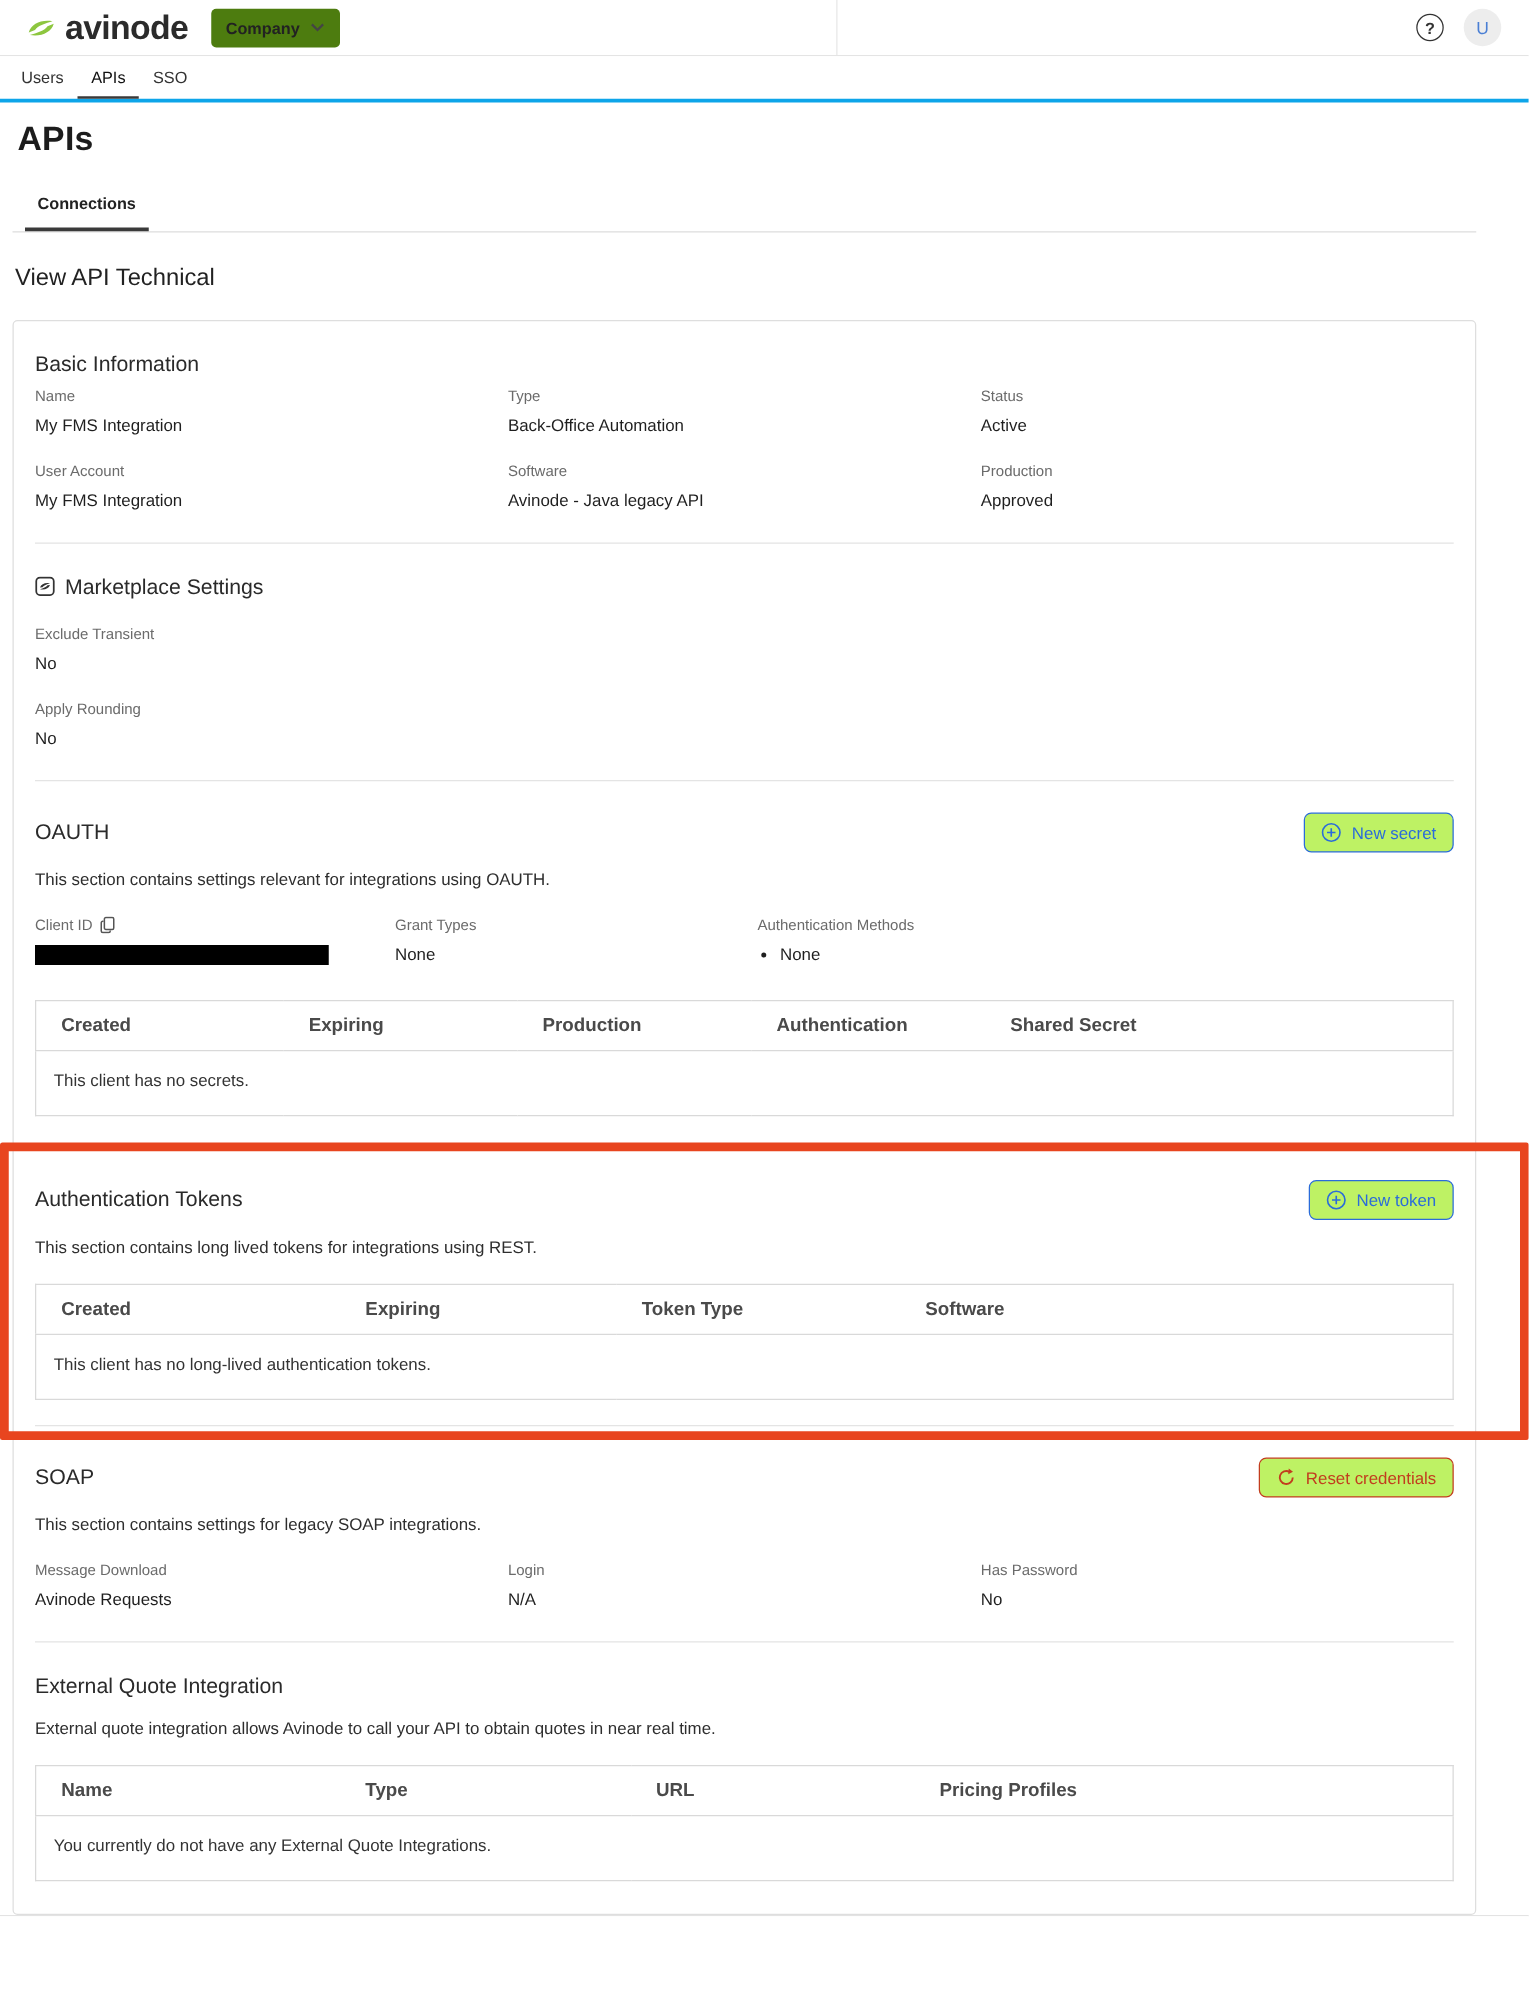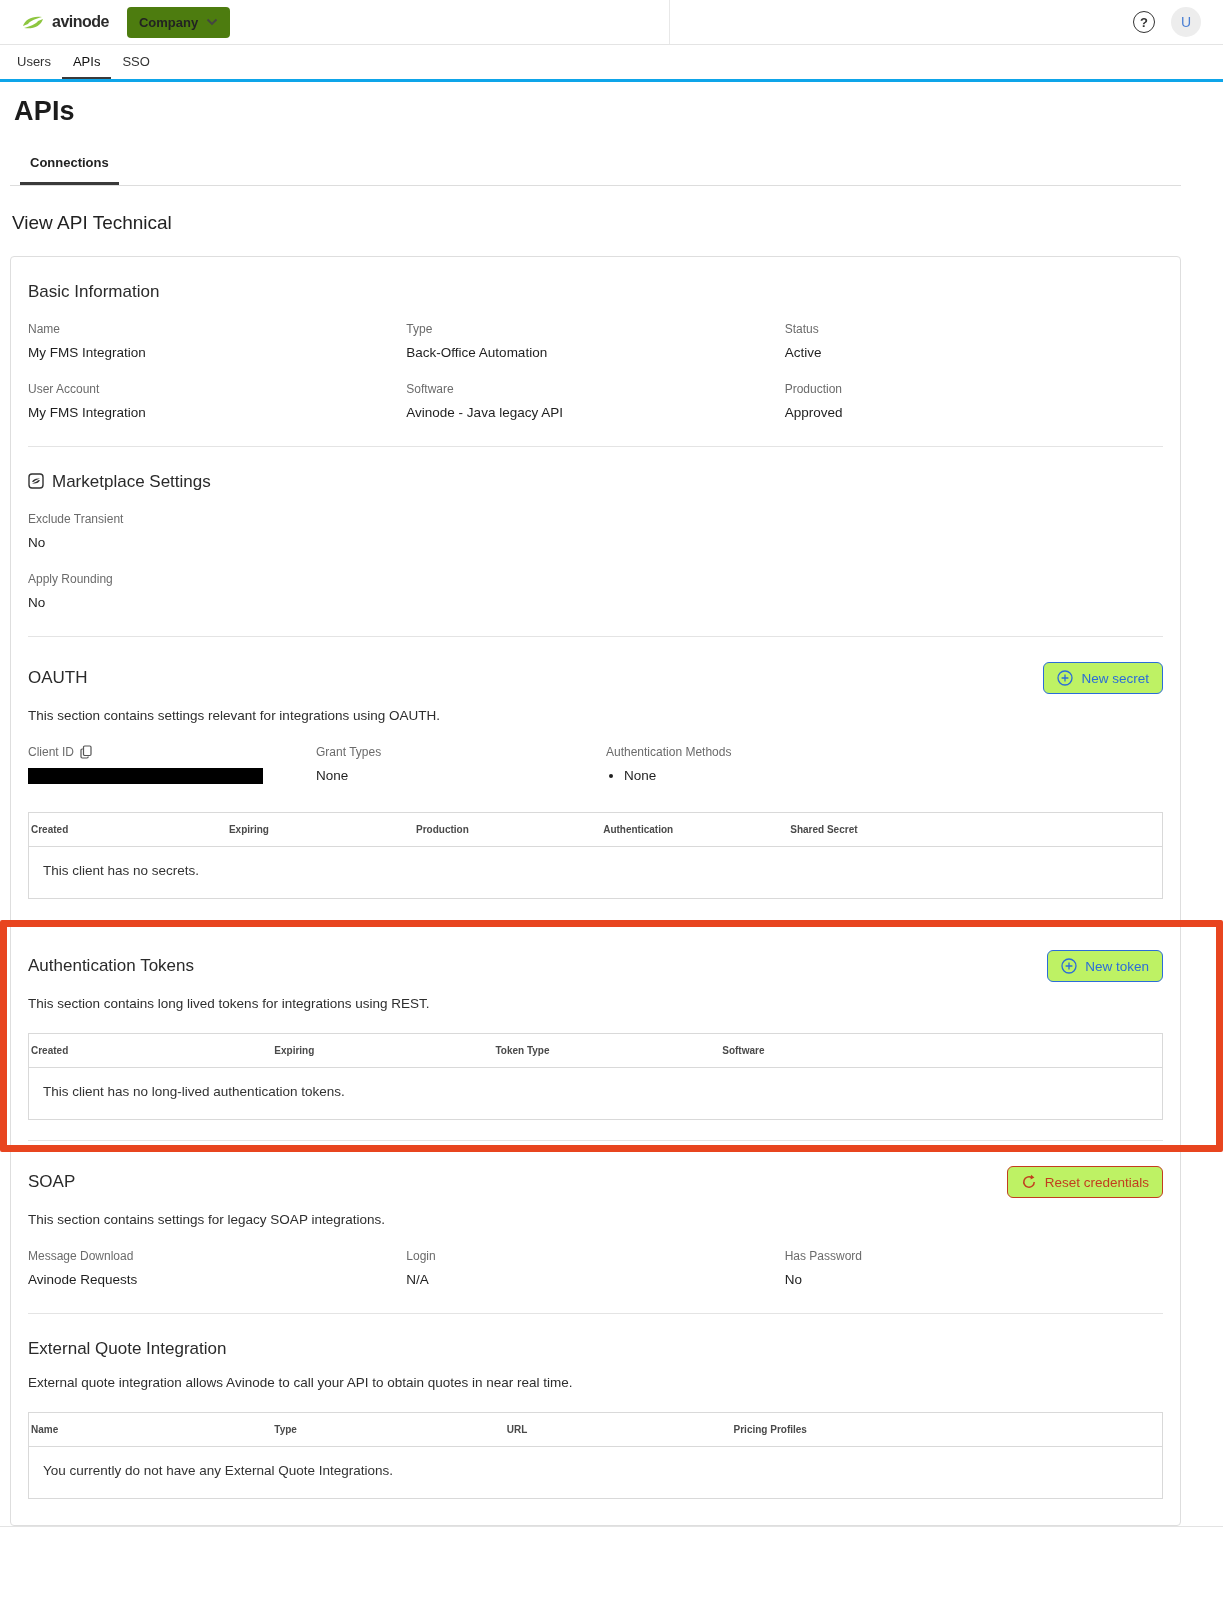--- a/index.html
+++ b/index.html
@@ -6,21 +6,21 @@
   html,body { width:1223px; }
   body {
     height:1610px; overflow:hidden; background:#fff;
     font-family:"Liberation Sans","DejaVu Sans",sans-serif;
     color:#1f1f1f; display:flex; flex-direction:column;
   }
   
   header { height:45px; border-bottom:1px solid #e4e4e4; display:flex; align-items:center; flex:0 0 auto; }
   .hdr-left { display:flex; align-items:center; gap:18px; padding-left:20px; width:670px; height:100%; border-right:1px solid #e8e8e8; }
   .logo { display:flex; align-items:center; gap:6px; cursor:pointer; }
-  .logo-word { font-size:16px; font-weight:bold; color:#2b2b2b; letter-spacing:-0.5px; }
+  .logo-word { font-size:27px; font-weight:bold; color:#2b2b2b; letter-spacing:-0.5px; }
   .company-btn { display:inline-flex; align-items:center; gap:8px; background:#4d7c0f; border:none; border-radius:4px; padding:8px 12px; font-family:inherit; font-size:13px; font-weight:bold; color:#222; cursor:pointer; }
   .hdr-right { margin-left:auto; display:flex; align-items:center; gap:16px; padding-right:22px; }
   .help-btn { width:22px; height:22px; border-radius:50%; border:1.5px solid #333; background:#fff; color:#333; font-size:13px; font-weight:bold; display:flex; align-items:center; justify-content:center; cursor:pointer; font-family:inherit; }
   .avatar { width:30px; height:30px; border-radius:50%; background:#ededed; color:#4a7fd4; font-size:14px; display:flex; align-items:center; justify-content:center; cursor:pointer; }
   
   .tabs { display:flex; align-items:stretch; border-bottom:3px solid #0ea5e9; padding-left:6px; flex:0 0 auto; background:#fff; }
   .tab { padding:9px 11px 8px; font-size:13px; color:#333; cursor:pointer; border-bottom:2px solid transparent; }
   .tab.active { color:#111; border-bottom-color:#3a3a3a; }
   
   main { margin-left:10px; width:1171px; flex:0 0 auto; }
@@ -45,21 +45,21 @@
   .stack .field { margin-bottom:22px; }
   .stack .field:last-child { margin-bottom:0; }
   .redacted { width:235px; height:16px; background:#000; margin-top:2px; }
   ul.bullet { list-style:disc; padding-left:18px; font-size:13.5px; color:#1f1f1f; }
   
   .btn { display:inline-flex; align-items:center; gap:8px; padding:7px 13px; border-radius:6px; background:#bef264; font-family:inherit; font-size:13.5px; cursor:pointer; white-space:nowrap; }
   .btn-blue { border:1px solid #2b6cd9; color:#2b6cd9; }
   .btn-red  { border:1px solid #c23d1e; color:#c23d1e; }
   
   table.tbl { width:100%; border-collapse:collapse; border:1px solid #d9d9d9; }
-  table.tbl th { text-align:left; font-size:10px; font-weight:bold; color:#4a4a4a; padding:11px 2px; border-bottom:1px solid #d9d9d9; }
+  table.tbl th { text-align:left; font-size:15px; font-weight:bold; color:#4a4a4a; padding:11px 20px; border-bottom:1px solid #d9d9d9; }
   table.tbl td { font-size:13.5px; color:#333; padding:16px 14px 20px; }
   .t-oauth th:nth-child(1){width:17.5%} .t-oauth th:nth-child(2){width:16.5%}
   .t-oauth th:nth-child(3){width:16.5%} .t-oauth th:nth-child(4){width:16.5%}
   .t-tokens th:nth-child(1){width:21.5%} .t-tokens th:nth-child(2){width:19.5%} .t-tokens th:nth-child(3){width:20%}
   .t-quote th:nth-child(1){width:21.5%} .t-quote th:nth-child(2){width:20.5%} .t-quote th:nth-child(3){width:20%}
   .mp-icon { vertical-align:-2px; margin-right:8px; }
   
   .gap { flex:1 1 auto; background:#f2f2f2; border-bottom:1px solid #e3e3e3; }
   footer { flex:0 0 88px; background:#fff; position:relative; padding:16px 30px 0 20px; display:flex; align-items:flex-start; }
 </style>
@@ -101,21 +101,21 @@
 
   <div class="subtabs">
     <div class="subtab">Connections</div>
   </div>
 
   <h2>View API Technical</h2>
 
   <div class="card">
 
     <section>
-      <h3 style="margin-bottom:20px;">Basic Information</h3>
+      <h3 style="margin-bottom:8px;">Basic Information</h3>
       <div class="grid3">
         <div class="field">
           <div class="field-label">Name</div>
           <div class="field-value">My FMS Integration</div>
         </div>
         <div class="field">
           <div class="field-label">Type</div>
           <div class="field-value">Back-Office Automation</div>
         </div>
         <div class="field">

